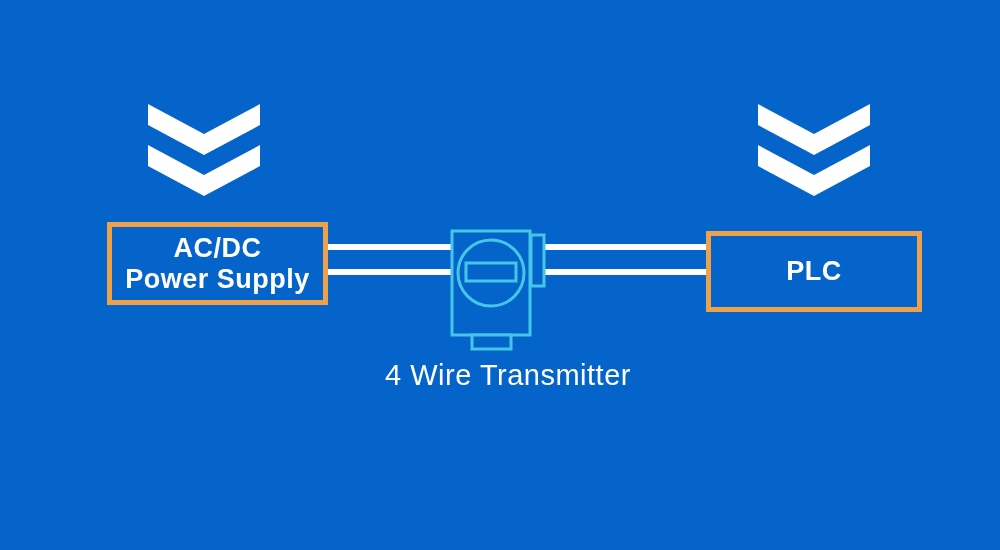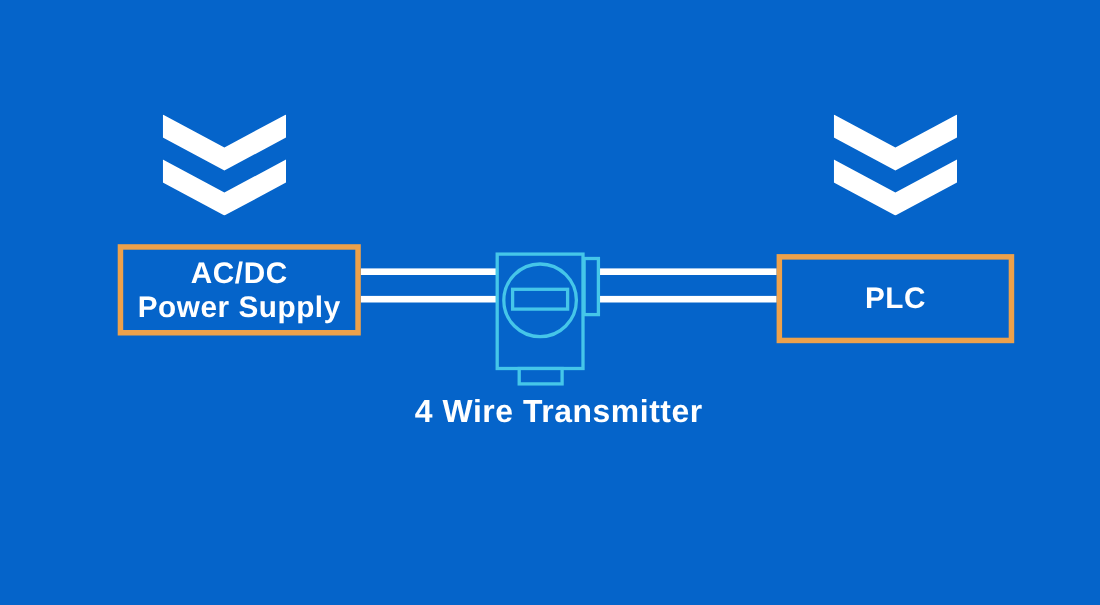--- a/index.html
+++ b/index.html
@@ -64,21 +64,21 @@
   }
 
   
   .transmitter-caption {
     position: absolute;
     left: 358px;
     top: 360px;
     width: 300px;
     text-align: center;
     color: #ffffff;
-    font-weight: 700;
+    font-weight: 400;
     font-size: 29px;
     line-height: 31px;
     letter-spacing: 0.5px;
   }
 </style>
 </head>
 <body>
 
 <div class="canvas">
 

